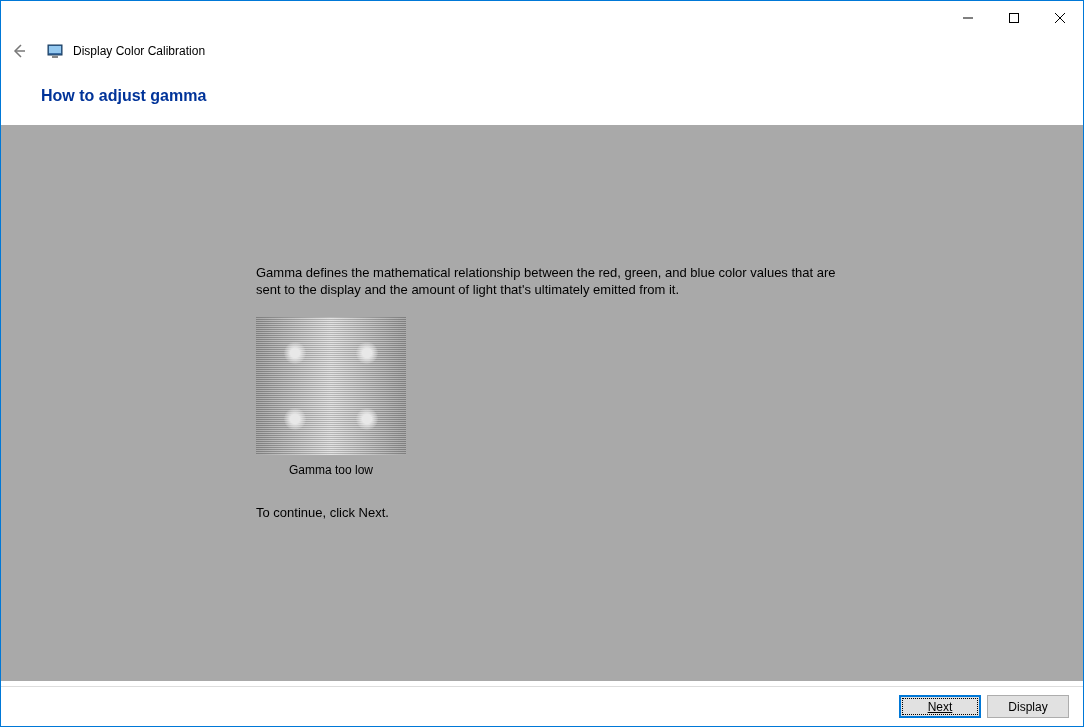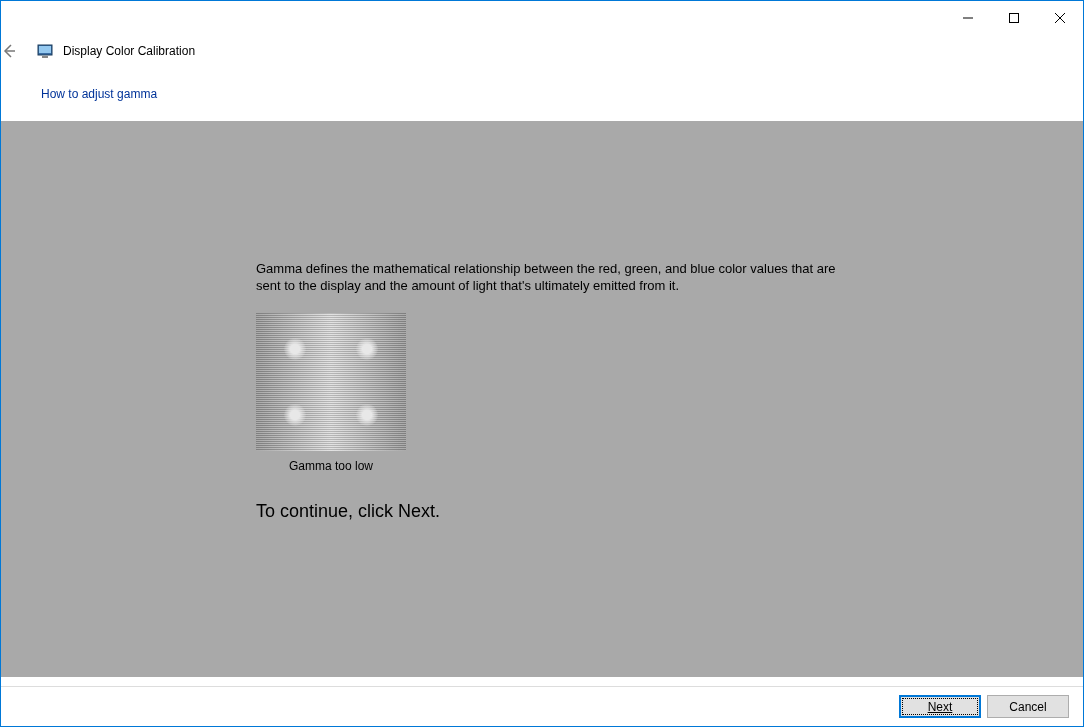--- a/index.html
+++ b/index.html
@@ -1,46 +1,46 @@
 <!DOCTYPE html>
 <html><head>
 <meta charset="utf-8">
 <style>
   * { box-sizing: border-box; }
   html, body { margin: 0; padding: 0; font-family: "Segoe UI", Tahoma, sans-serif; }
   body { width: 1084px; height: 727px; overflow: hidden; background: #fff; border: 1px solid #0078d7; border-top: 1px solid #0078d7; position: relative; }
   .titlebar { height: 33px; display: flex; align-items: center; justify-content: flex-end; padding-right: 0; background: #fff; }
   .win-btn { width: 46px; height: 33px; display: flex; align-items: center; justify-content: center; font-family: "Segoe MDL2 Assets", "Segoe UI Symbol", sans-serif; font-size: 10px; color: #000; }
-  .header { height: 33px; display: flex; align-items: center; padding-left: 0; background: #fff; gap: 10px; }
+  .header { height: 33px; display: flex; align-items: center; padding-left: 10px; background: #fff; gap: 10px; }
   .back-arrow { width: 16px; height: 16px; display: flex; align-items: center; justify-content: center; color: #555; font-size: 16px; }
   .monitor-icon { width: 16px; height: 16px; display: inline-block; margin-left: 10px; }
   .monitor-icon svg { width: 16px; height: 16px; }
   .app-title { font-size: 12px; color: #000; }
   .subheader { padding: 20px 0 20px 40px; background: #fff; }
-  .subheader .heading { font-size: 12px; color: #003399; font-weight: 400; }
+  .subheader .heading { font-size: 16px; color: #003399; font-weight: 700; }
   .content-area { background: #a9a9a9; height: 556px; padding-top: 140px; padding-left: 255px; padding-right: 71px; font-size: 13px; color: #000; }
   .para { max-width: 580px; margin-bottom: 18px; line-height: 1.3; }
   .samples { display: flex; gap: 60px; margin-top: 8px; margin-bottom: 20px; }
   .sample { display: flex; flex-direction: column; align-items: center; }
   .sample-img { width: 150px; height: 138px; background: linear-gradient(to right, #999, #ddd, #999); position: relative; overflow: hidden; }
   .sample-img::before {
     content: "";
     position: absolute; inset: 0;
     background: repeating-linear-gradient(to bottom, rgba(0,0,0,0.25), rgba(0,0,0,0.25) 1px, rgba(255,255,255,0.25) 1px, rgba(255,255,255,0.25) 2px);
     mix-blend-mode: normal;
     opacity: 0.7;
   }
   .sample-img .dot { position: absolute; width: 22px; height: 22px; border-radius: 50%; }
   .sample-low .dot { background: radial-gradient(circle, #e8e8e8 30%, rgba(200,200,200,0) 75%); }
   .sample-good .dot { background: radial-gradient(circle, #ccc 30%, rgba(180,180,180,0) 75%); }
   .sample-high .dot { background: radial-gradient(circle, #888 30%, rgba(130,130,130,0) 75%); }
   .d1 { top: 25px; left: 28px; } .d2 { top: 25px; right: 28px; }
   .d3 { bottom: 25px; left: 28px; } .d4 { bottom: 25px; right: 28px; }
   .sample-label { font-size: 12px; margin-top: 8px; color: #000; }
-  .continue { margin-top: 28px; font-size: 18px; }
+  .continue { margin-top: 28px; font-size: 13px; }
   .footer { position: absolute; bottom: 0; left: 0; right: 0; height: 40px; background: #fff; display: flex; justify-content: flex-end; align-items: center; padding-right: 14px; gap: 6px; border-top: 1px solid #ddd; }
   .btn { width: 82px; height: 23px; background: #e1e1e1; border: 1px solid #adadad; font-size: 12px; display: flex; align-items: center; justify-content: center; cursor: pointer; }
   .btn.primary { border: 2px solid #0078d7; outline: 1px dotted #000; outline-offset: -4px; justify-content: center; }
   .btn.primary .label { text-decoration: underline; text-underline-offset: 1px; }
 </style>
 </head>
 <body>
 
 <div class="titlebar">
   <div class="win-btn">
@@ -98,15 +98,15 @@
   </div>
 
   <div class="continue">To continue, click Next.</div>
 </div>
 
 <div class="footer">
   <div class="btn primary">
     <span class="label">Next</span>
   </div>
   <div class="btn">
-    <span>Cancel</span>
+    <span>Display</span>
   </div>
 </div>
 
 </body></html>

